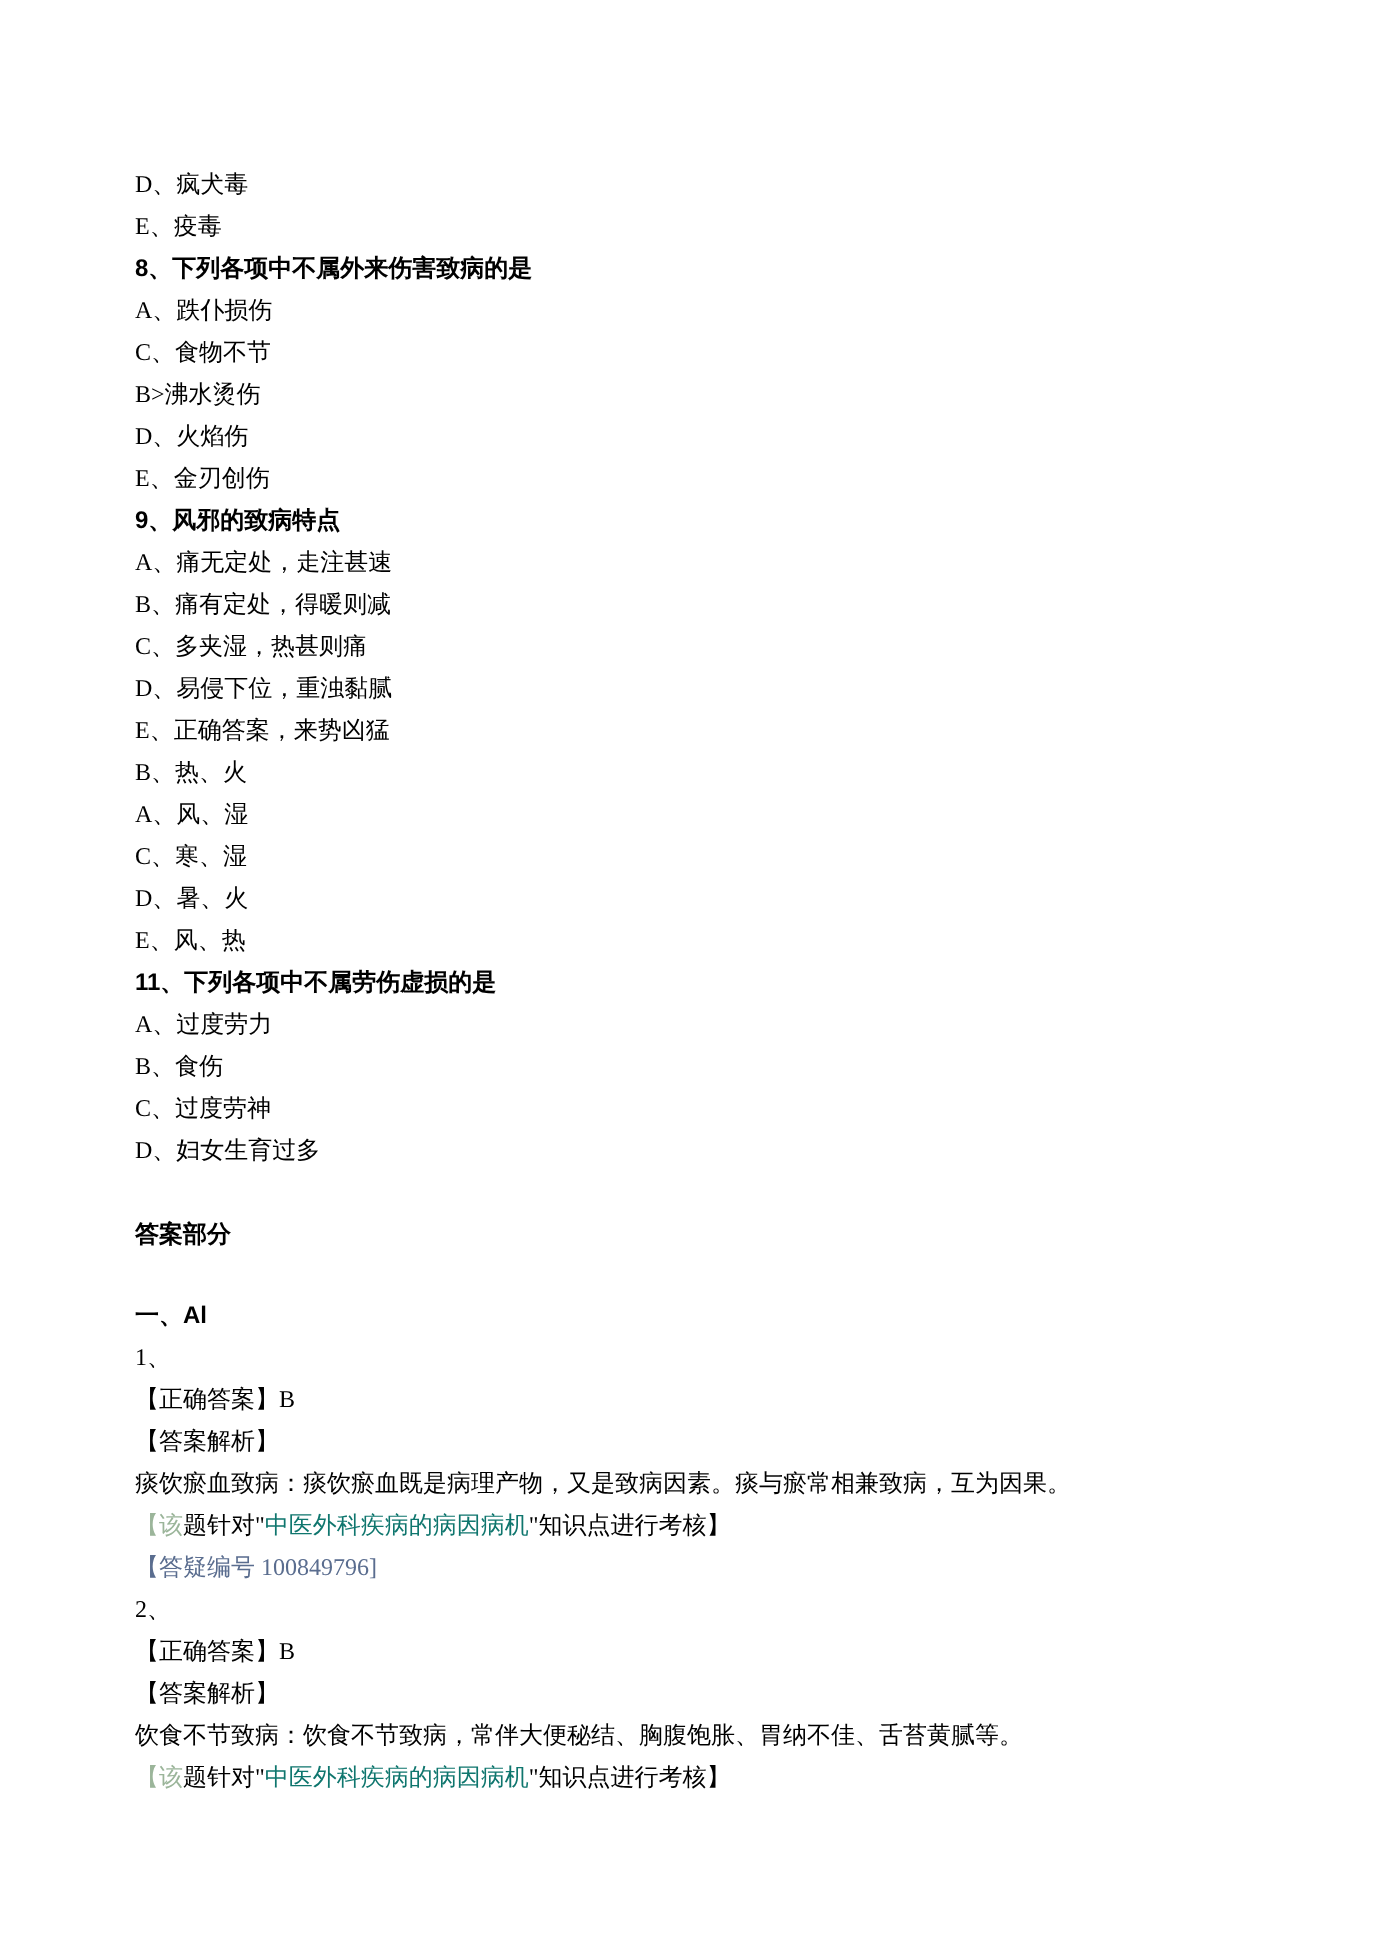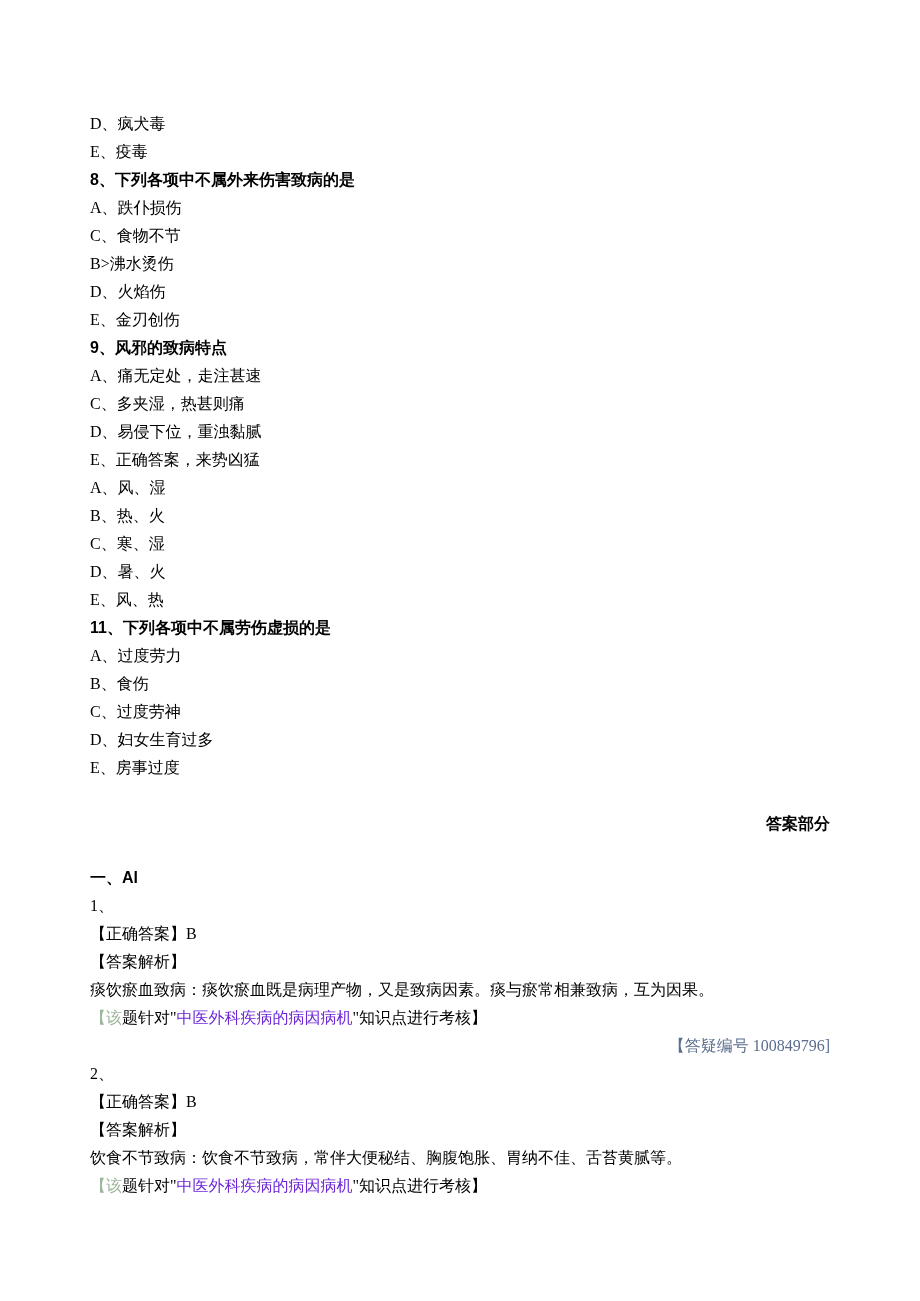--- a/index.html
+++ b/index.html
@@ -19,75 +19,75 @@
     margin: 0;
   }
   .question-title {
     font-family: "Microsoft YaHei", "SimHei", sans-serif;
     font-weight: bold;
     margin: 0;
   }
   .answer-header {
     font-family: "Microsoft YaHei", "SimHei", sans-serif;
     font-weight: bold;
-    text-align: right;
+    text-align: left;
     margin-top: 28px;
     margin-bottom: 26px;
   }
   .section-label {
     font-family: "Microsoft YaHei", "SimHei", sans-serif;
     font-weight: bold;
     margin: 0;
   }
   .answer-num {
     margin: 0;
   }
   .answer-line {
     margin: 0;
   }
   .note-line {
     margin: 0;
   }
   .green1 { color: #9bb59a; }
-  .teal1 { color: #6d28d9; }
-  .blue1 { color: #5a6d8f; text-align: right; }
+  .teal1 { color: #0f766e; }
+  .blue1 { color: #5a6d8f; }
 </style>
 </head>
 <body>
 
 <div class="page">
 
   <p class="option">D、疯犬毒</p>
   <p class="option">E、疫毒</p>
 
   <p class="question-title">8、下列各项中不属外来伤害致病的是</p>
   <p class="option">A、跌仆损伤</p>
   <p class="option">C、食物不节</p>
   <p class="option">B&gt;沸水烫伤</p>
   <p class="option">D、火焰伤</p>
   <p class="option">E、金刃创伤</p>
 
   <p class="question-title">9、风邪的致病特点</p>
   <p class="option">A、痛无定处，走注甚速</p>
+  <p class="option">B、痛有定处，得暖则减</p>
   <p class="option">C、多夹湿，热甚则痛</p>
   <p class="option">D、易侵下位，重浊黏腻</p>
   <p class="option">E、正确答案，来势凶猛</p>
 
+  <p class="option">B、热、火</p>
   <p class="option">A、风、湿</p>
-  <p class="option">B、热、火</p>
   <p class="option">C、寒、湿</p>
   <p class="option">D、暑、火</p>
   <p class="option">E、风、热</p>
 
   <p class="question-title">11、下列各项中不属劳伤虚损的是</p>
   <p class="option">A、过度劳力</p>
   <p class="option">B、食伤</p>
   <p class="option">C、过度劳神</p>
   <p class="option">D、妇女生育过多</p>
-  <p class="option">E、房事过度</p>
 
   <p class="answer-header">答案部分</p>
 
   <p class="section-label">一、Al</p>
 
   <p class="answer-num">1、</p>
   <p class="answer-line">【正确答案】B</p>
   <p class="answer-line">【答案解析】</p>
   <p class="answer-line">痰饮瘀血致病：痰饮瘀血既是病理产物，又是致病因素。痰与瘀常相兼致病，互为因果。</p>
   <p class="note-line">

